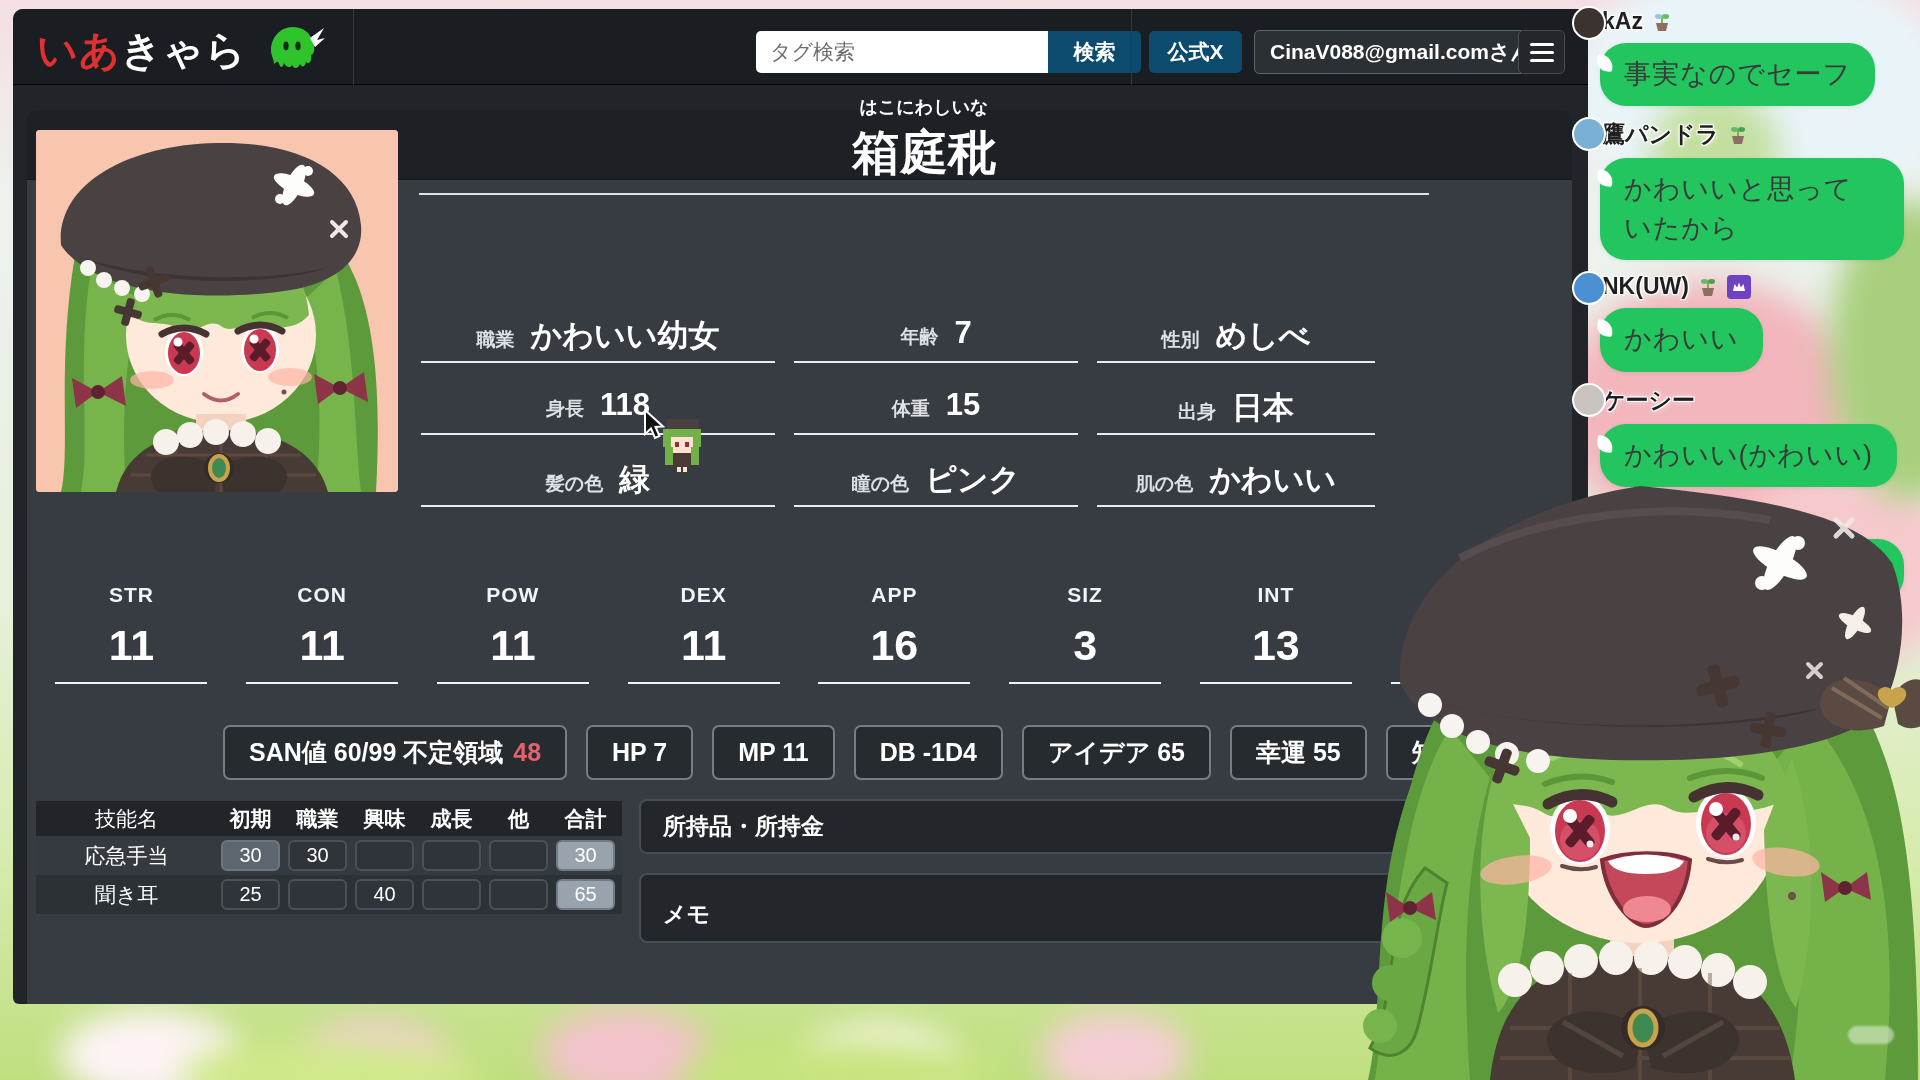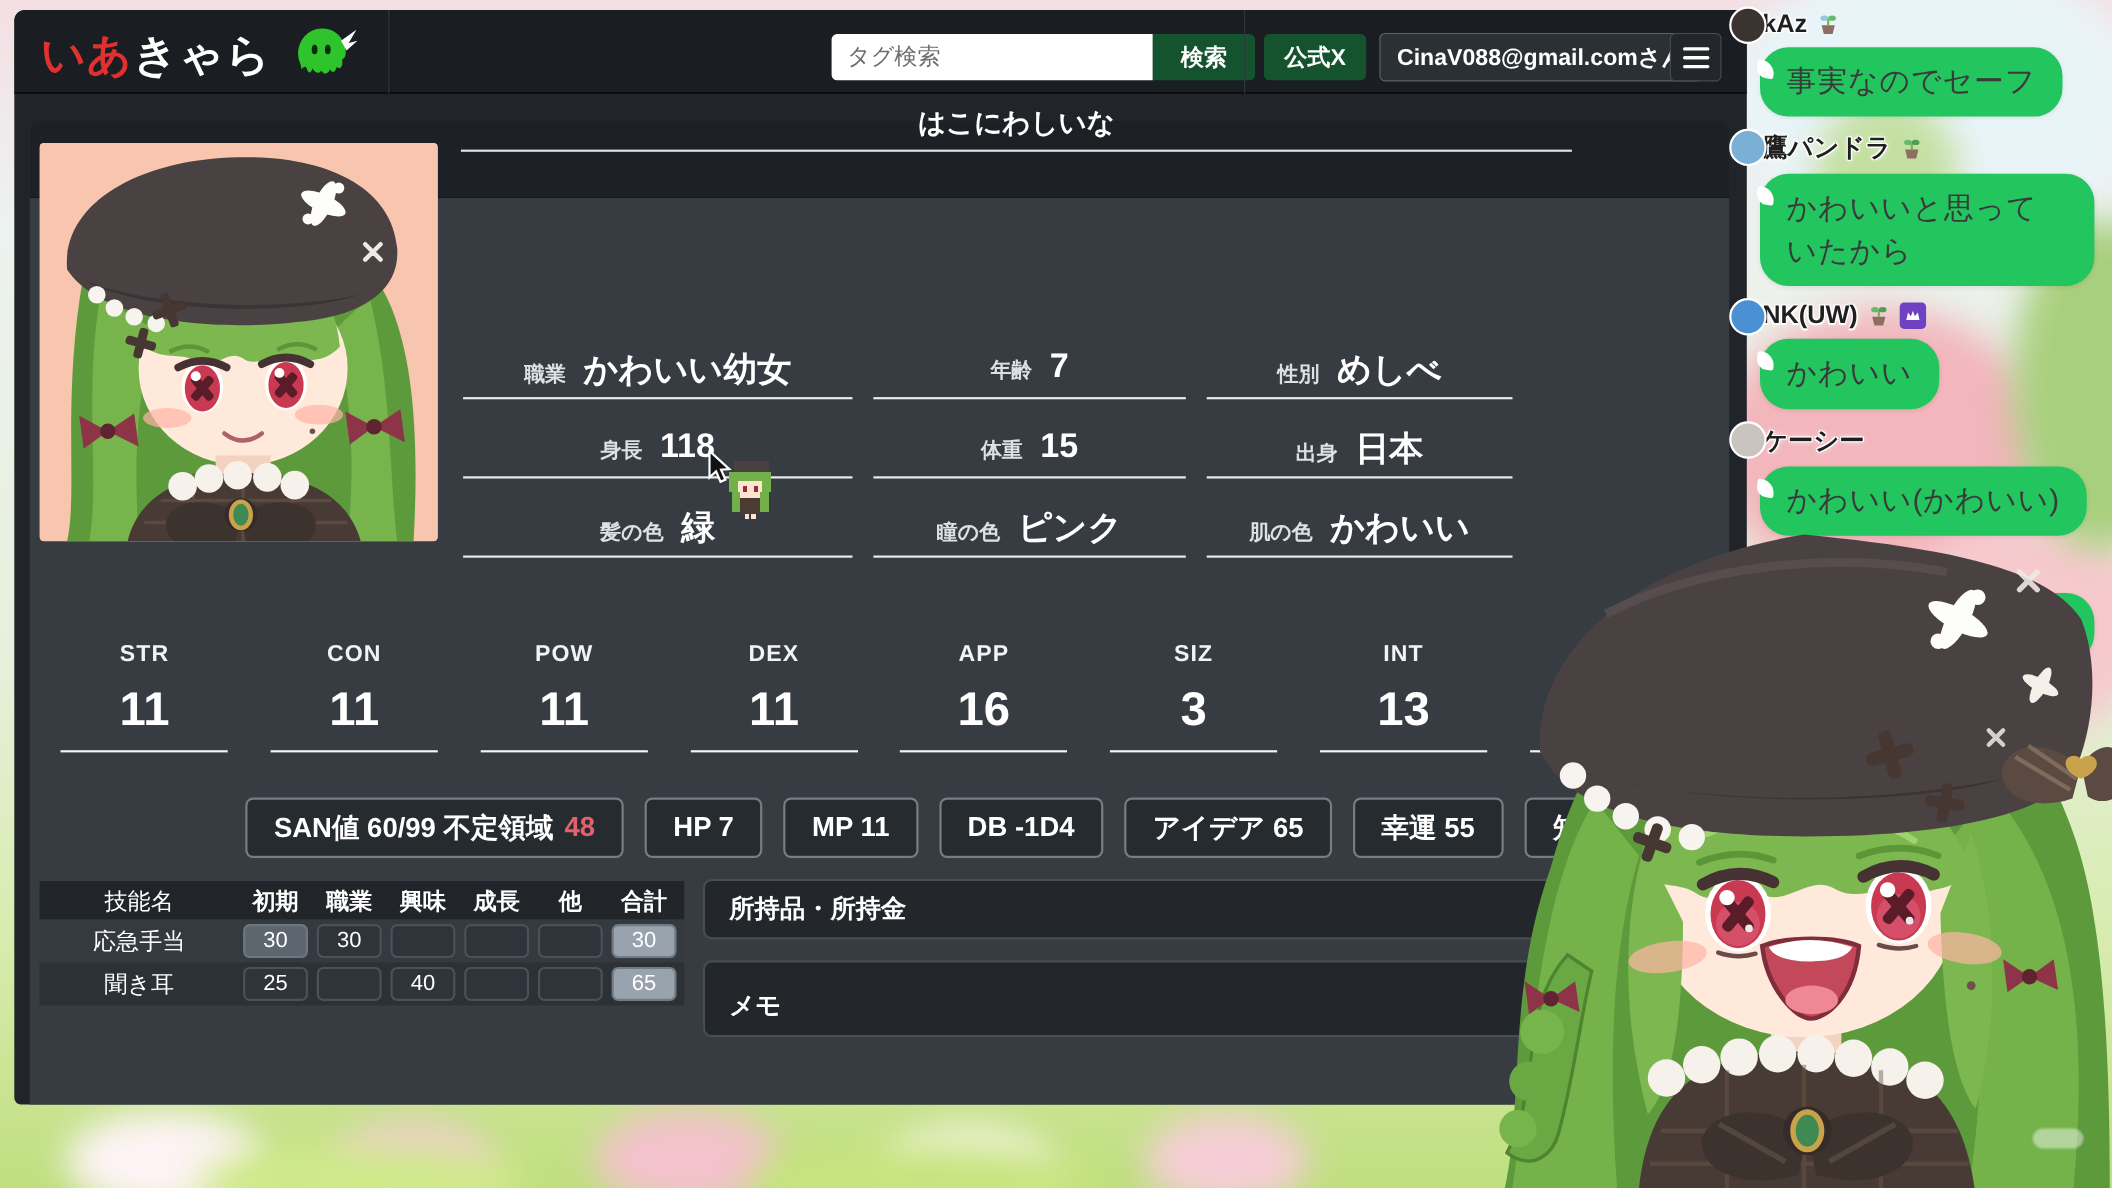--- a/index.html
+++ b/index.html
@@ -18,21 +18,21 @@
   .navbar { position:absolute; left:0; top:0; width:100%; height:76px; background:#1a1d21;
             border-bottom:1px solid #000; }
   .brand { position:absolute; left:24px; top:14px; display:flex; align-items:center; gap:20px; cursor:pointer; }
   .brand-text { font-size:40px; font-weight:900; letter-spacing:1px; }
   .brand-red { color:#e03131; } .brand-white { color:#fff; }
   .nav-sep { position:absolute; top:0; height:76px; width:0; border-left:1px solid #32383e; }
   .search-wrap { position:absolute; left:743px; top:22px; display:flex; }
   .search-input { width:292px; height:42px; border:none; border-radius:5px 0 0 5px; background:#fff;
                   font-size:21px; padding:0 14px; color:#333; font-family:inherit; }
   .search-input::placeholder { color:#6f6f6f; }
-  .btn-blue { background:#14532d; color:#fff; border:none; font-weight:700; font-size:21px;
+  .btn-blue { background:#0c4a6e; color:#fff; border:none; font-weight:700; font-size:21px;
               font-family:inherit; cursor:pointer; }
   .search-btn { width:93px; height:42px; border-radius:0 5px 5px 0; }
   .officialx-btn { position:absolute; left:1136px; top:22px; width:93px; height:42px; border-radius:5px; }
   .account-chip { position:absolute; left:1241px; top:21px; height:44px; padding:0 15px; display:flex;
                   align-items:center; background:#2b3034; border:1px solid #5c646b; border-radius:5px;
                   color:#fff; font-size:21px; font-weight:700; cursor:pointer; }
   .menu-btn { position:absolute; left:1505px; top:21px; width:47px; height:44px; background:#23272b;
               border:1px solid #464d53; border-radius:5px; display:flex; flex-direction:column;
               justify-content:center; align-items:center; gap:5px; cursor:pointer; }
   .menu-btn span { display:block; width:24px; height:3px; background:#fff; border-radius:2px; }
@@ -41,21 +41,21 @@
   .card { position:absolute; left:14px; top:101px; width:1545px; height:940px; background:#363c42;
           border-radius:8px; }
   .card-header { height:70px; background:#1d2125; border-radius:8px 8px 0 0; display:flex; align-items:center;
                  border-bottom:1px solid #14171a; }
   .mode-label { color:#e9ecef; font-size:19px; font-weight:700; padding-left:28px; }
 
   .portrait { position:absolute; left:23px; top:121px; width:362px; height:362px; border-radius:4px;
               overflow:hidden; background:#f8c5ae; }
 
   .namearea { position:absolute; left:406px; top:86px; width:1010px; text-align:center; }
-  .furigana { color:#fff; font-size:25px; font-weight:700; }
+  .furigana { color:#fff; font-size:18px; font-weight:700; }
   .charname { color:#fff; font-size:48px; font-weight:800; margin-top:2px; }
   .name-line { margin-top:8px; height:2px; background:#dee2e6; }
 
   .field-row { position:absolute; left:408px; width:968px; display:flex; gap:19px; }
   .field-col { display:flex; flex-direction:column; }
   .fc1 { width:354px; } .fc2 { width:284px; } .fc3 { width:278px; }
   .field-pair { display:flex; align-items:baseline; justify-content:center; gap:16px; height:40px; }
   .field-label { color:#dde1e5; font-size:19px; font-weight:700; }
   .field-value { color:#fff; font-size:31px; font-weight:700; }
   .field-line { height:2px; background:#e9ecef; margin-top:6px; }
@@ -248,20 +248,21 @@
         <path d="M0,0 C-30,-18 -62,-14 -68,6 C-70,28 -40,40 -6,30 Z" fill="#3c322e"></path>
         <path d="M0,0 C30,-18 62,-14 68,6 C70,28 40,40 6,30 Z" fill="#3c322e"></path>
         <circle r="15" fill="#352c29"></circle>
         <ellipse rx="9" ry="12" fill="#3f8a52" stroke="#c9a24c" stroke-width="4"></ellipse>
       </g>
     </svg>
   </div>
 
   <div class="namearea">
     <div class="furigana">はこにわしいな</div>
+    <div class="charname">箱庭秕</div>
     <div class="name-line"></div>
   </div>
 
   <div class="field-row" style="top:306px;">
     <div class="field-col fc1">
         <div class="field-pair">
           <span class="field-label">職業</span>
           <span class="field-value">かわいい幼女</span>
         </div>
         <div class="field-line"></div>

